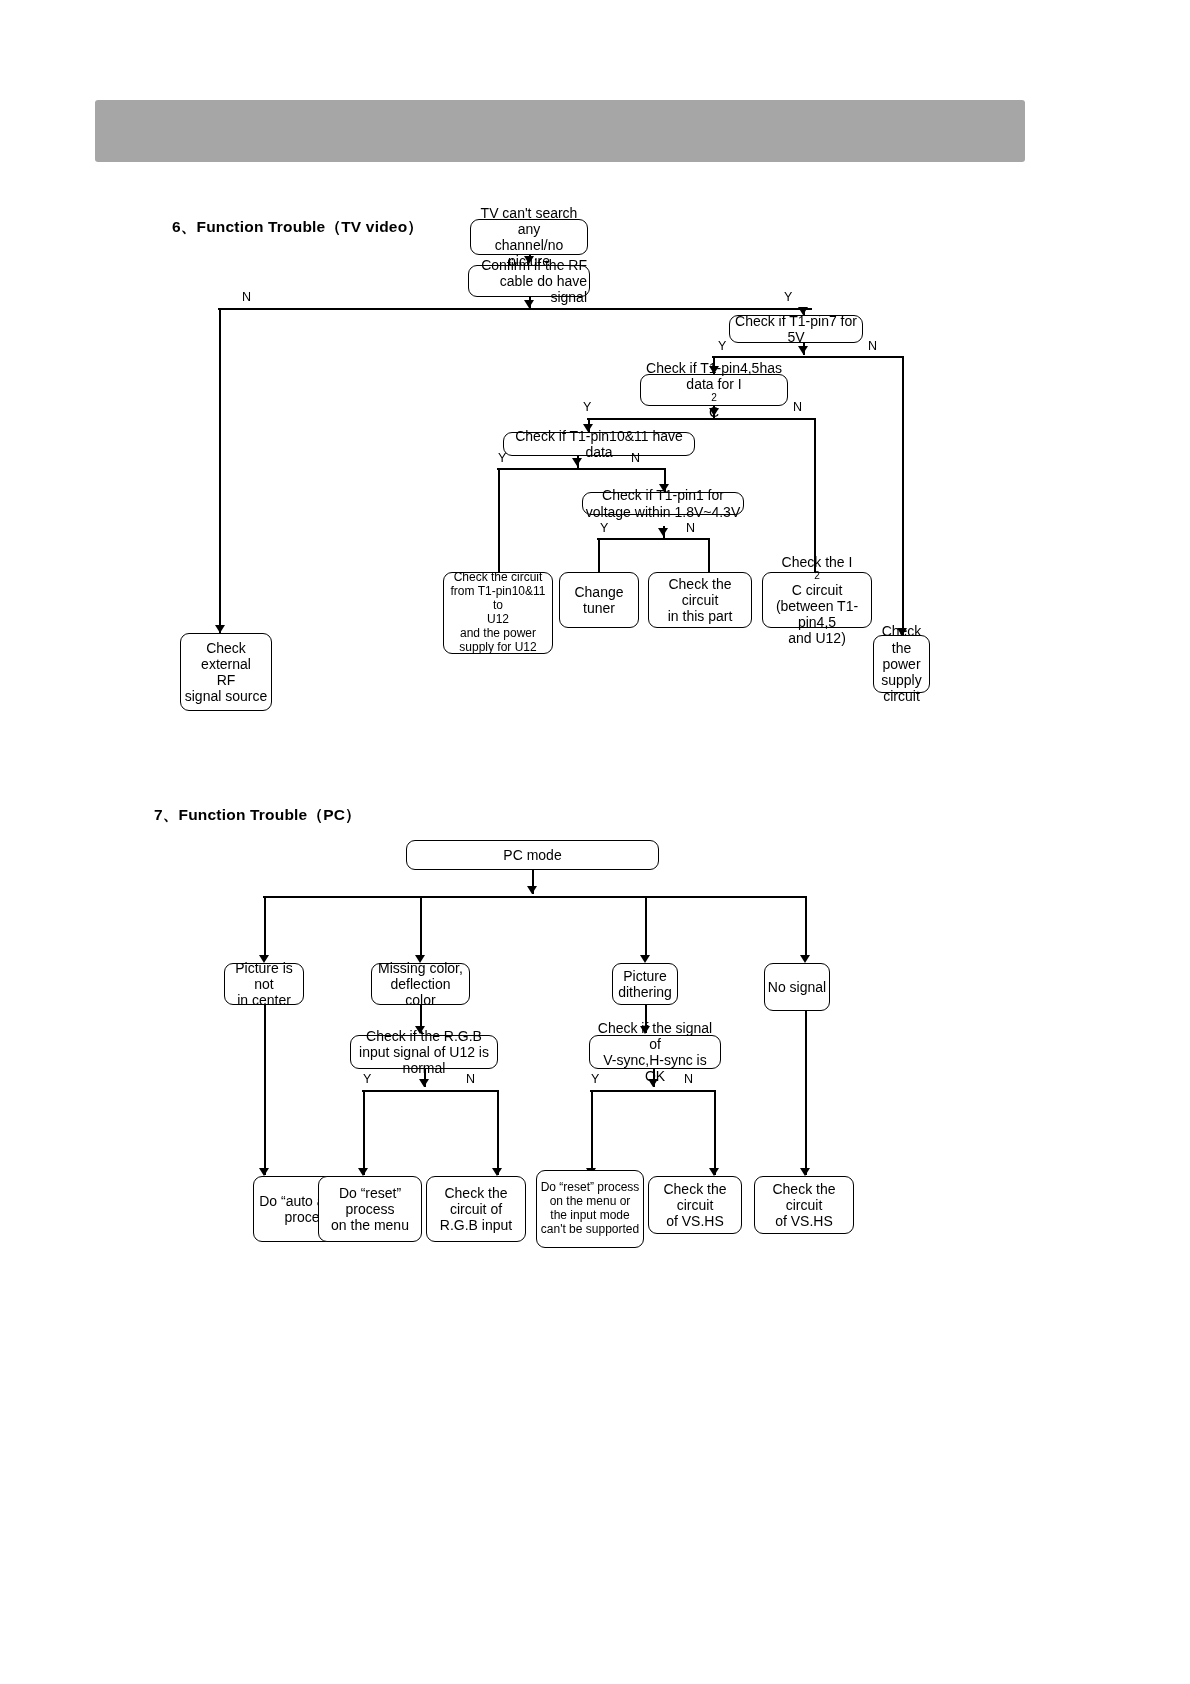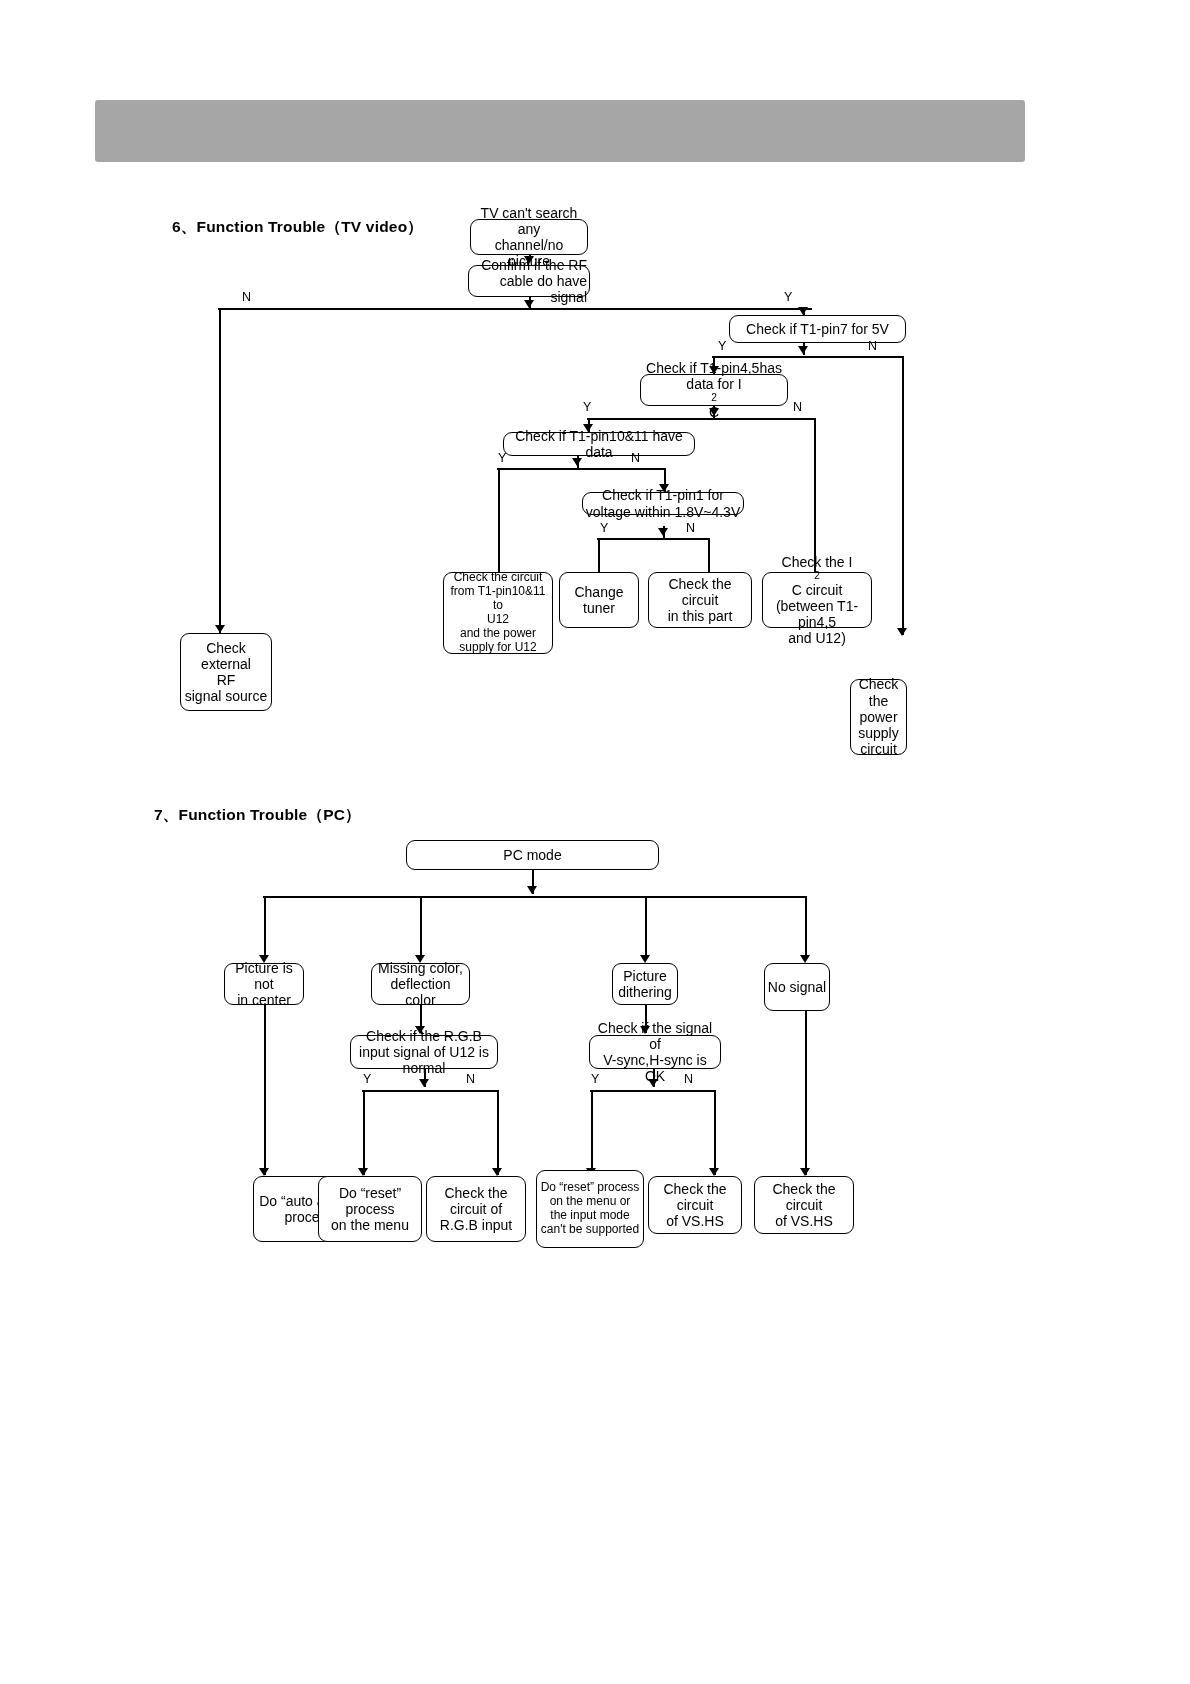--- a/index.html
+++ b/index.html
@@ -94,21 +94,21 @@
   <div class="node" style="left:470px; top:219px; width:118px; height:36px;">
     <span>TV can't search any
 channel/no picture</span>
   </div>
 
   <div class="node" style="left:468px; top:265px; width:122px; height:32px;text-align:right;">
     <span>Confirm if the RF
 cable do have signal</span>
   </div>
 
-  <div class="node" style="left:729px; top:315px; width:177px; height:28px;">
+  <div class="node" style="left:729px; top:315px; width:134px; height:28px;">
     <span>Check if T1-pin7 for 5V</span>
   </div>
 
   <div class="node" style="left:640px; top:374px; width:148px; height:32px;">
     <span>Check if T1-pin4,5has<br>data for I<span class="sup">2</span>C</span>
   </div>
 
   <div class="node" style="left:503px; top:432px; width:192px; height:24px;">
     <span>Check if T1-pin10&amp;11 have data</span>
   </div>
@@ -138,21 +138,21 @@
 
   <div class="node" style="left:648px; top:572px; width:104px; height:56px;">
     <span>Check the circuit
 in this part</span>
   </div>
 
   <div class="node" style="left:762px; top:572px; width:110px; height:56px;">
     <span>Check the I<span class="sup">2</span>C circuit<br>(between T1-pin4,5<br>and U12)</span>
   </div>
 
-  <div class="node" style="left:850px; top:635px; width:57px; height:76px;margin-top:44px;">
+  <div class="node" style="left:873px; top:635px; width:57px; height:58px;">
     <span>Check the
 power
 supply
 circuit</span>
   </div>
 
   <div class="vline" style="left:529px; top:255px; height:2px;"></div>
   <div class="arrow-down" style="left:524px; top:256px;"></div>
 
   <div class="vline" style="left:529px; top:297px; height:12px;"></div>

